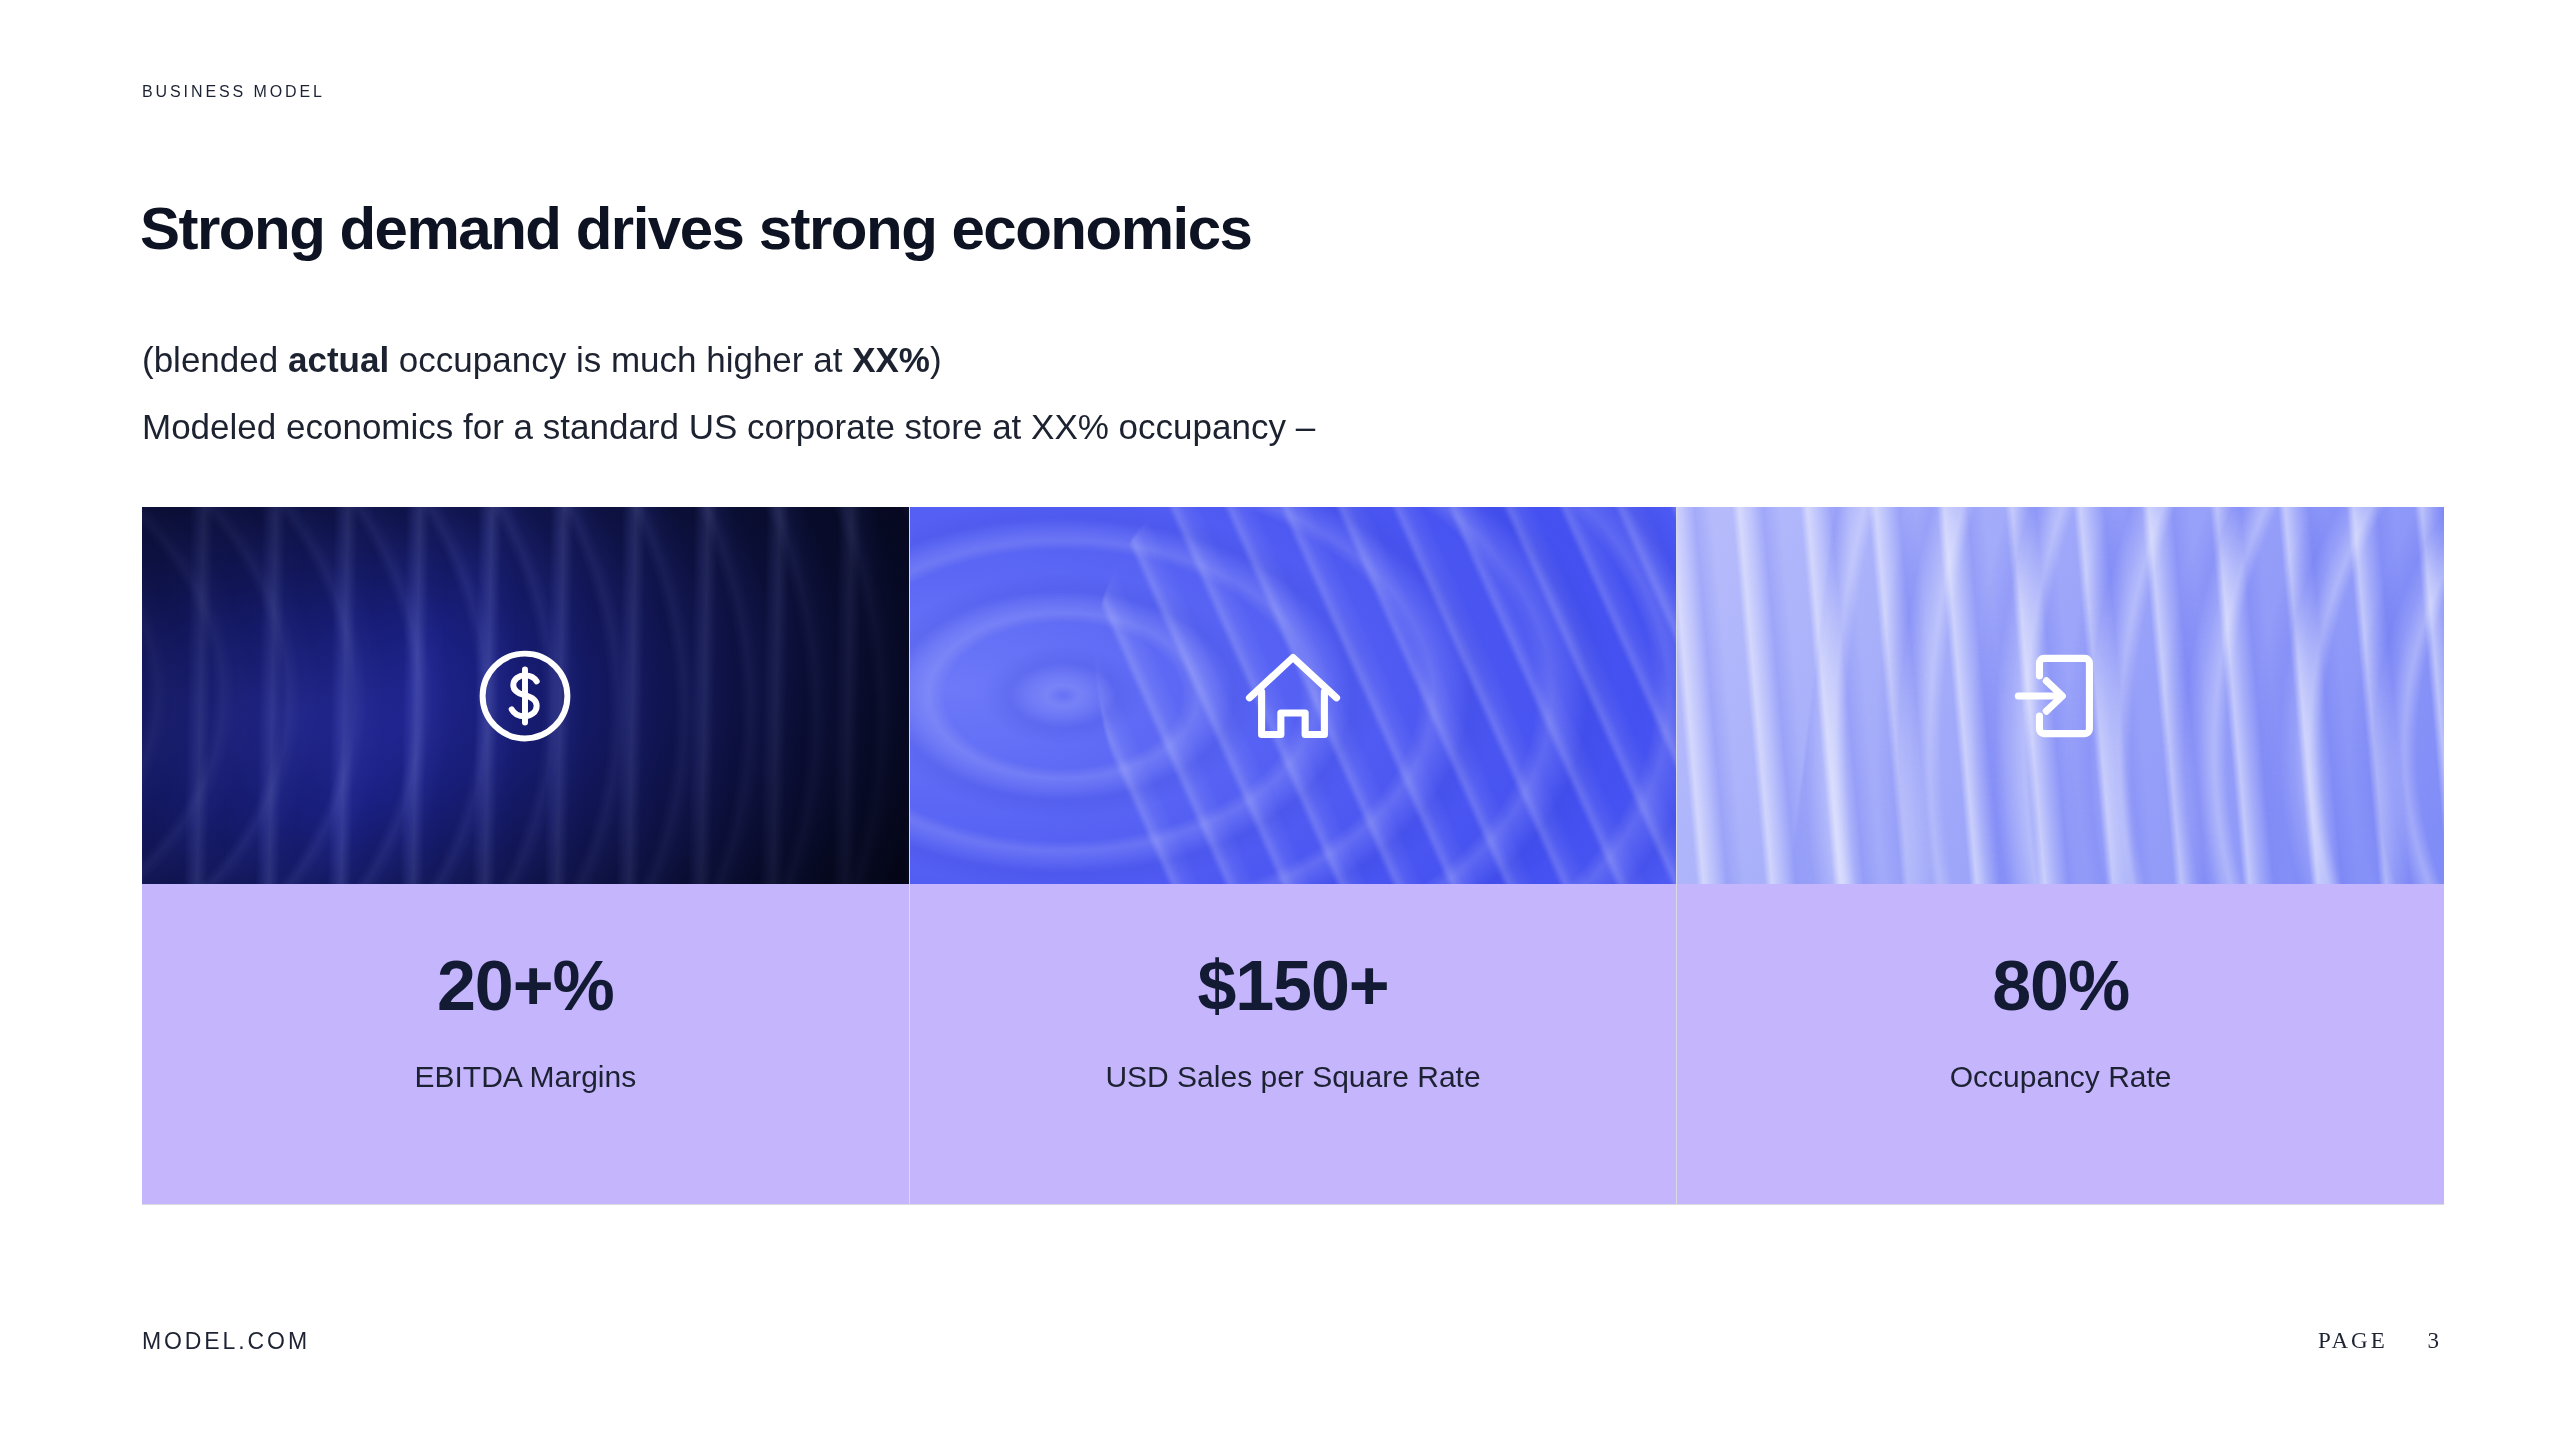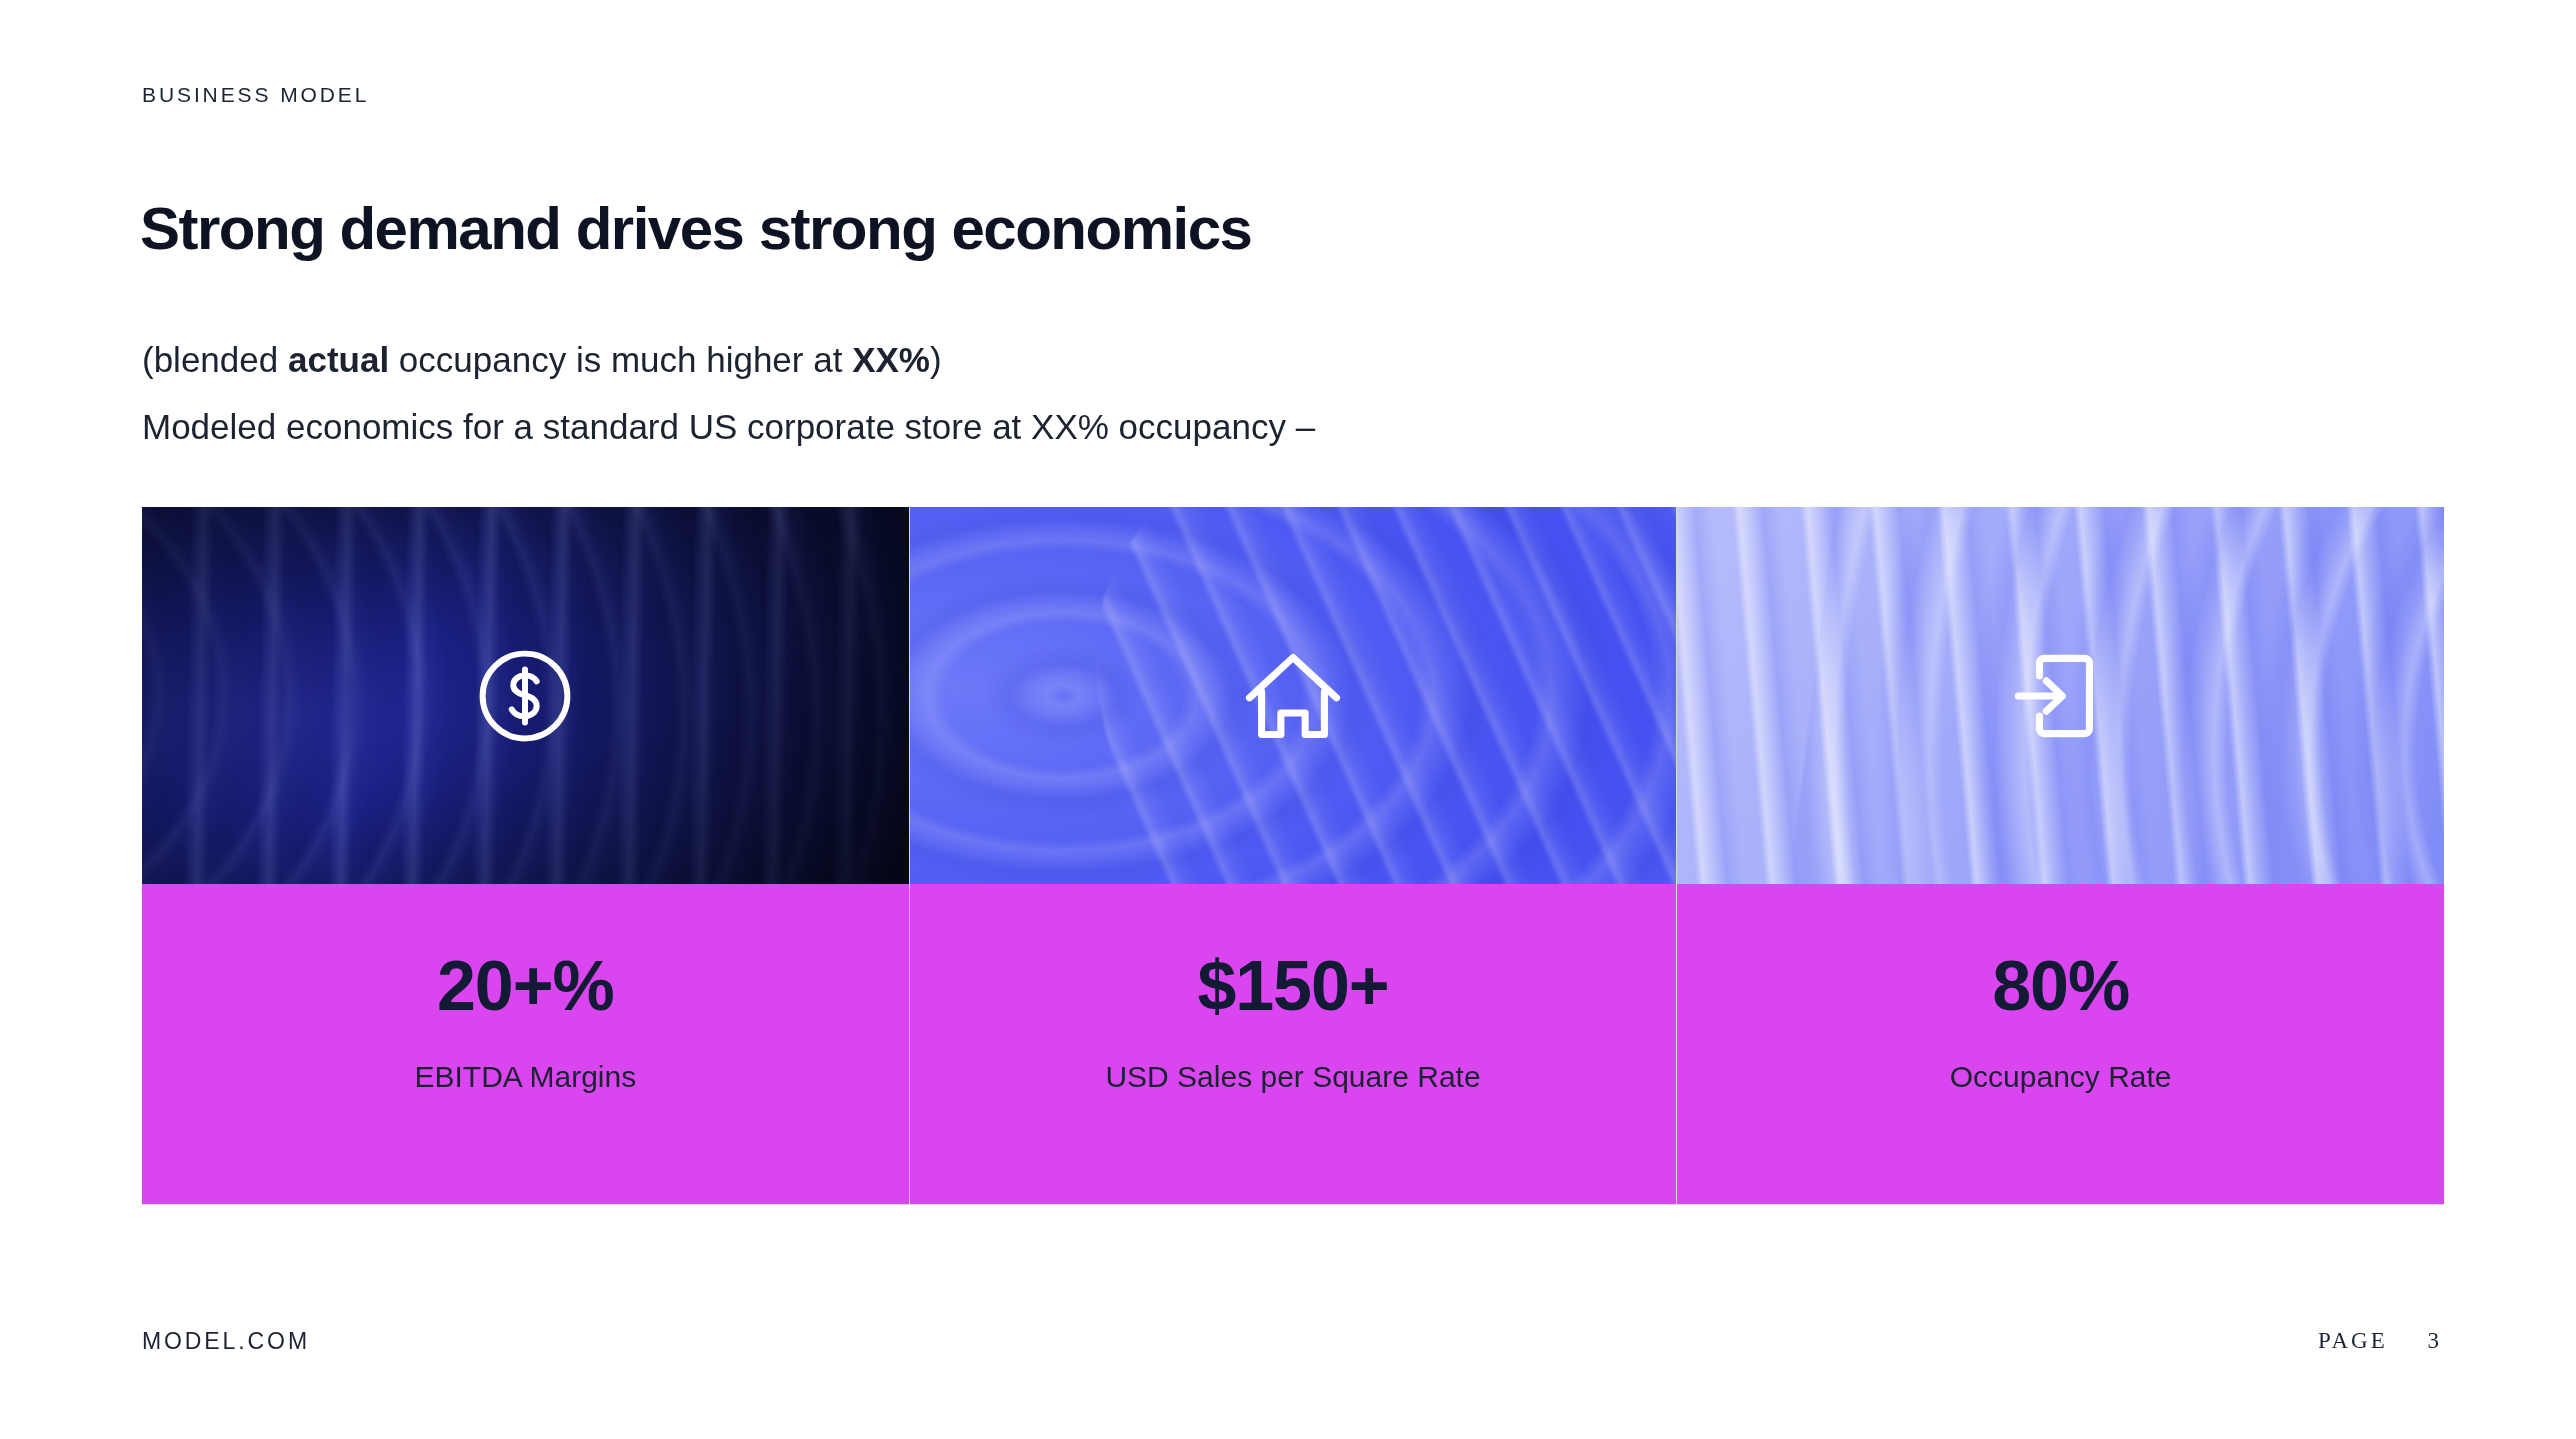--- a/index.html
+++ b/index.html
@@ -21,21 +21,21 @@
     height: 1439px;
     background: #ffffff;
     box-sizing: border-box;
   }
 
   
   .eyebrow {
     position: absolute;
     left: 142px;
     top: 83px;
-    font-size: 21px;
+    font-size: 16px;
     letter-spacing: 2.9px;
     color: #1b2233;
     font-weight: 400;
     white-space: nowrap;
   }
 
   .headline {
     position: absolute;
     left: 140px;
     top: 145px;
@@ -241,21 +241,21 @@
     opacity: 0.95;
   }
 
   
   .card-body {
     flex: 1 1 auto;
     display: flex;
     flex-direction: column;
     align-items: center;
     justify-content: flex-start;
-    background: #d946ef;
+    background: #c4b5fd;
     padding-top: 64px;
   }
 
   .stat-value {
     font-size: 70px;
     line-height: 77px;
     font-weight: 700;
     letter-spacing: -1.1px;
     color: #121b33;
     white-space: nowrap;

